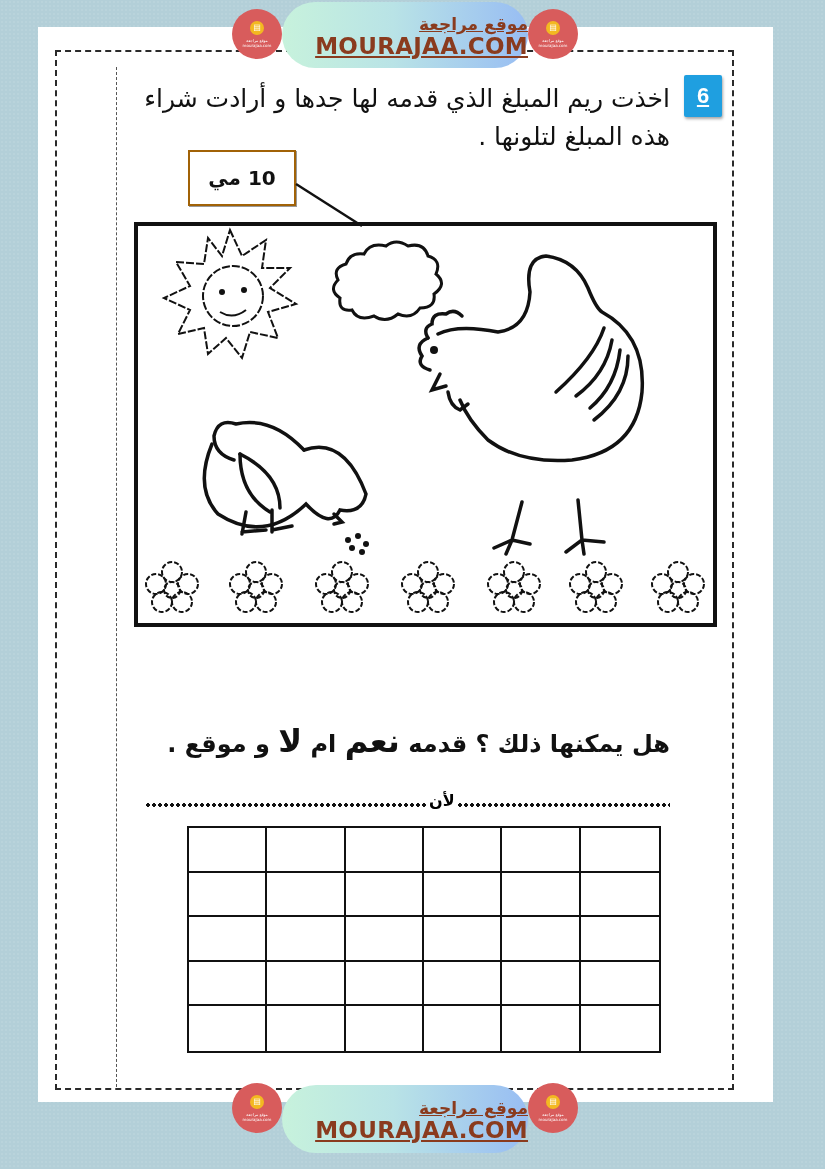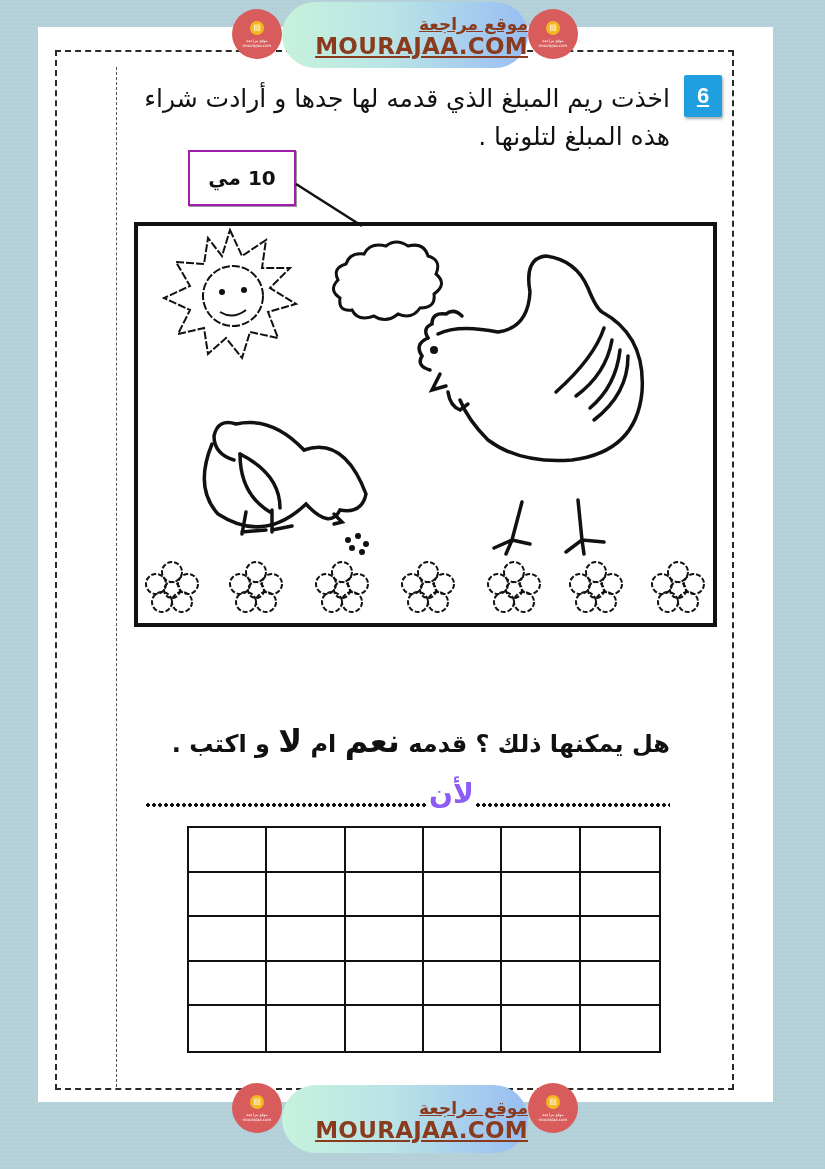--- a/index.html
+++ b/index.html
@@ -68,42 +68,42 @@
       font-size: 22px; font-weight: bold; text-decoration: underline;
     }
     .question {
       position: absolute; right: 155px; top: 80px; width: 560px;
       direction: rtl; text-align: right;
       font-family: "DejaVu Sans", sans-serif; font-size: 25px; line-height: 38px;
       color: #111;
     }
     .price-box {
       position: absolute; left: 188px; top: 150px; width: 108px; height: 56px;
-      border: 2px solid #a21caf; background: #fff;
+      border: 2px solid #a16207; background: #fff;
       display: flex; align-items: center; justify-content: center;
       direction: rtl;
       font-family: "DejaVu Sans", sans-serif; font-weight: bold; font-size: 20px; color: #111;
       box-shadow: 1px 1px 0 #999;
     }
     .picture-frame {
       position: absolute; left: 134px; top: 222px; width: 583px; height: 405px;
       border: 4px solid #111;
     }
     .pointer-svg { position: absolute; left: 0; top: 0; pointer-events: none; }
 
     .question2 {
       position: absolute; right: 155px; top: 722px; width: 520px;
       direction: rtl; text-align: right;
       font-family: "DejaVu Sans", sans-serif; font-weight: bold; font-size: 24px; color: #111;
     }
     .question2 .big { font-size: 32px; }
     .because-line {
       position: absolute; left: 145px; top: 780px; width: 525px; height: 30px;
       direction: rtl;
-      font-family: "DejaVu Sans", sans-serif; font-weight: bold; font-size: 28px; color: #8b5cf6;
+      font-family: "DejaVu Sans", sans-serif; font-weight: bold; font-size: 16px; color: #000000;
     }
     .because-line .dots {
       position: absolute; left: 0; right: 0; bottom: 2px; height: 6px;
       background-image: radial-gradient(#111 1.6px, transparent 1.8px);
       background-size: 6px 6px;
     }
     .because-line .word {
       position: absolute; left: 282px; bottom: 0; background: #fff; padding: 0 2px;
     }
     .grid {
@@ -246,21 +246,21 @@
           <circle cx="16" cy="-12" r="10"></circle>
           <circle cx="-10" cy="6" r="10"></circle>
           <circle cx="10" cy="6" r="10"></circle>
           <circle cx="0" cy="-6" r="8"></circle>
         </g>
     </g>
   </svg>
 </div>
 
 <div class="question2">
-  <span>هل يمكنها ذلك ؟ قدمه </span><span class="big">نعم</span><span> ام </span><span class="big">لا</span><span> و اكتب .</span>
+  <span>هل يمكنها ذلك ؟ قدمه </span><span class="big">نعم</span><span> ام </span><span class="big">لا</span><span> و موقع .</span>
 </div>
 
 <div class="because-line">
   <div class="dots"></div>
   <span class="word">لأن</span>
 </div>
 
 <div class="grid">
   <div class="cell"></div>
     <div class="cell"></div>

